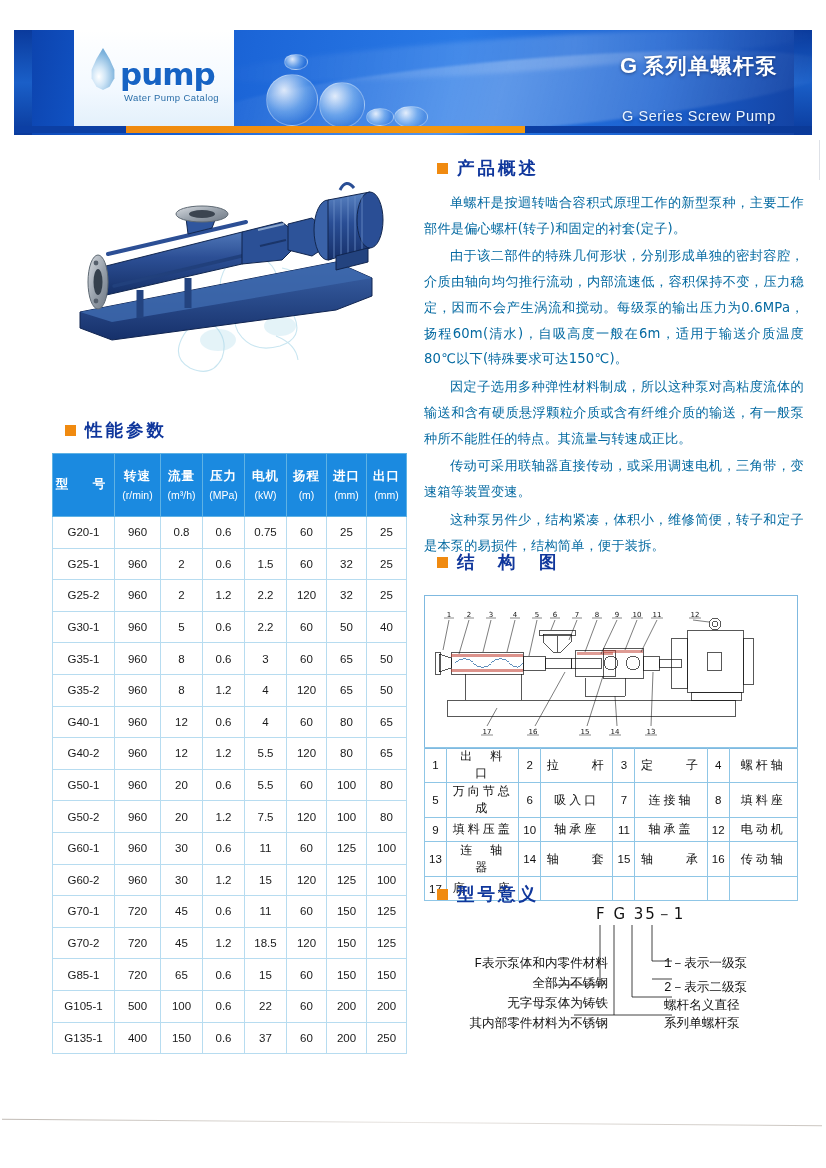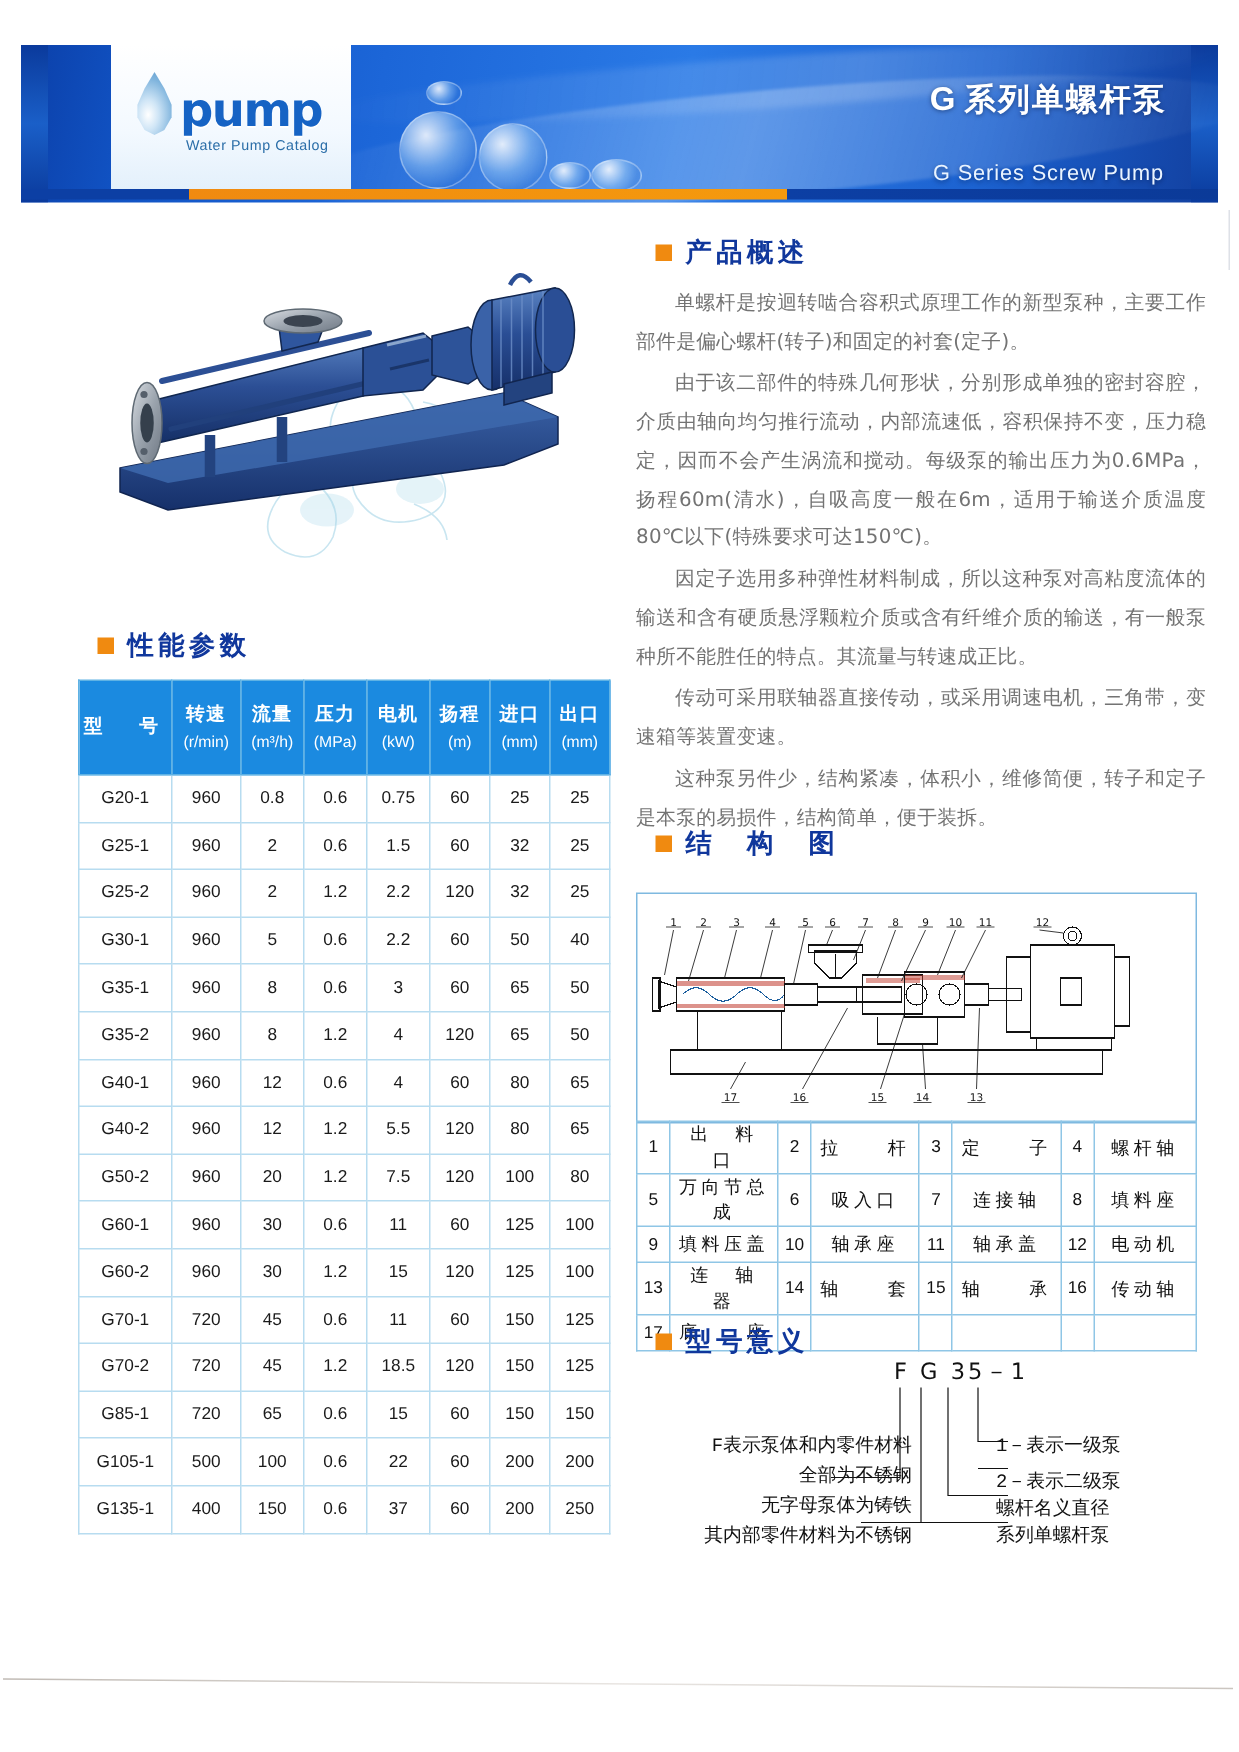--- a/index.html
+++ b/index.html
@@ -89,21 +89,21 @@
     font-size:11.5px;color:#1a1a1a;background:#ffffff;padding:0;
   }
   table.perf td.m{font-size:11.5px;}
   col.c0{width:62px;} col.c1{width:46px;} col.c2{width:42px;}
   col.c3{width:42px;} col.c4{width:42px;} col.c5{width:40px;}
   col.c6{width:40px;} col.c7{width:40px;}
 
   
   .col-right{position:absolute;left:424px;top:156px;width:380px;}
   .body-p{
-    font-size:13.2px;color:#737373;line-height:1.95;margin:0 0 2px 0;
+    font-size:13.2px;color:#0369a1;line-height:1.95;margin:0 0 2px 0;
     text-indent:26px;text-align:justify;letter-spacing:.2px;
     font-family:"DejaVu Sans","Liberation Sans",sans-serif;
   }
 
   
   .struct-box{position:absolute;left:424px;top:595px;width:372px;height:152px;
     border:1px solid #7fb9e0;background:#fff;overflow:hidden;}
   .legend-tbl{position:absolute;left:424px;top:747px;width:374px;border-collapse:collapse;}
   .legend-tbl td{border:1px solid #8fc6e6;font-size:12px;height:23px;
     text-align:center;color:#111;padding:0 1px;}
@@ -364,20 +364,30 @@
           </tr>
           <tr>
             <td class="m">G40-2</td>
             <td>960</td>
             <td>12</td>
             <td>1.2</td>
             <td>5.5</td>
             <td>120</td>
             <td>80</td>
             <td>65</td>
+          </tr>
+          <tr>
+            <td class="m">G50-1</td>
+            <td>960</td>
+            <td>20</td>
+            <td>0.6</td>
+            <td>5.5</td>
+            <td>60</td>
+            <td>100</td>
+            <td>80</td>
           </tr>
           <tr>
             <td class="m">G50-2</td>
             <td>960</td>
             <td>20</td>
             <td>1.2</td>
             <td>7.5</td>
             <td>120</td>
             <td>100</td>
             <td>80</td>

